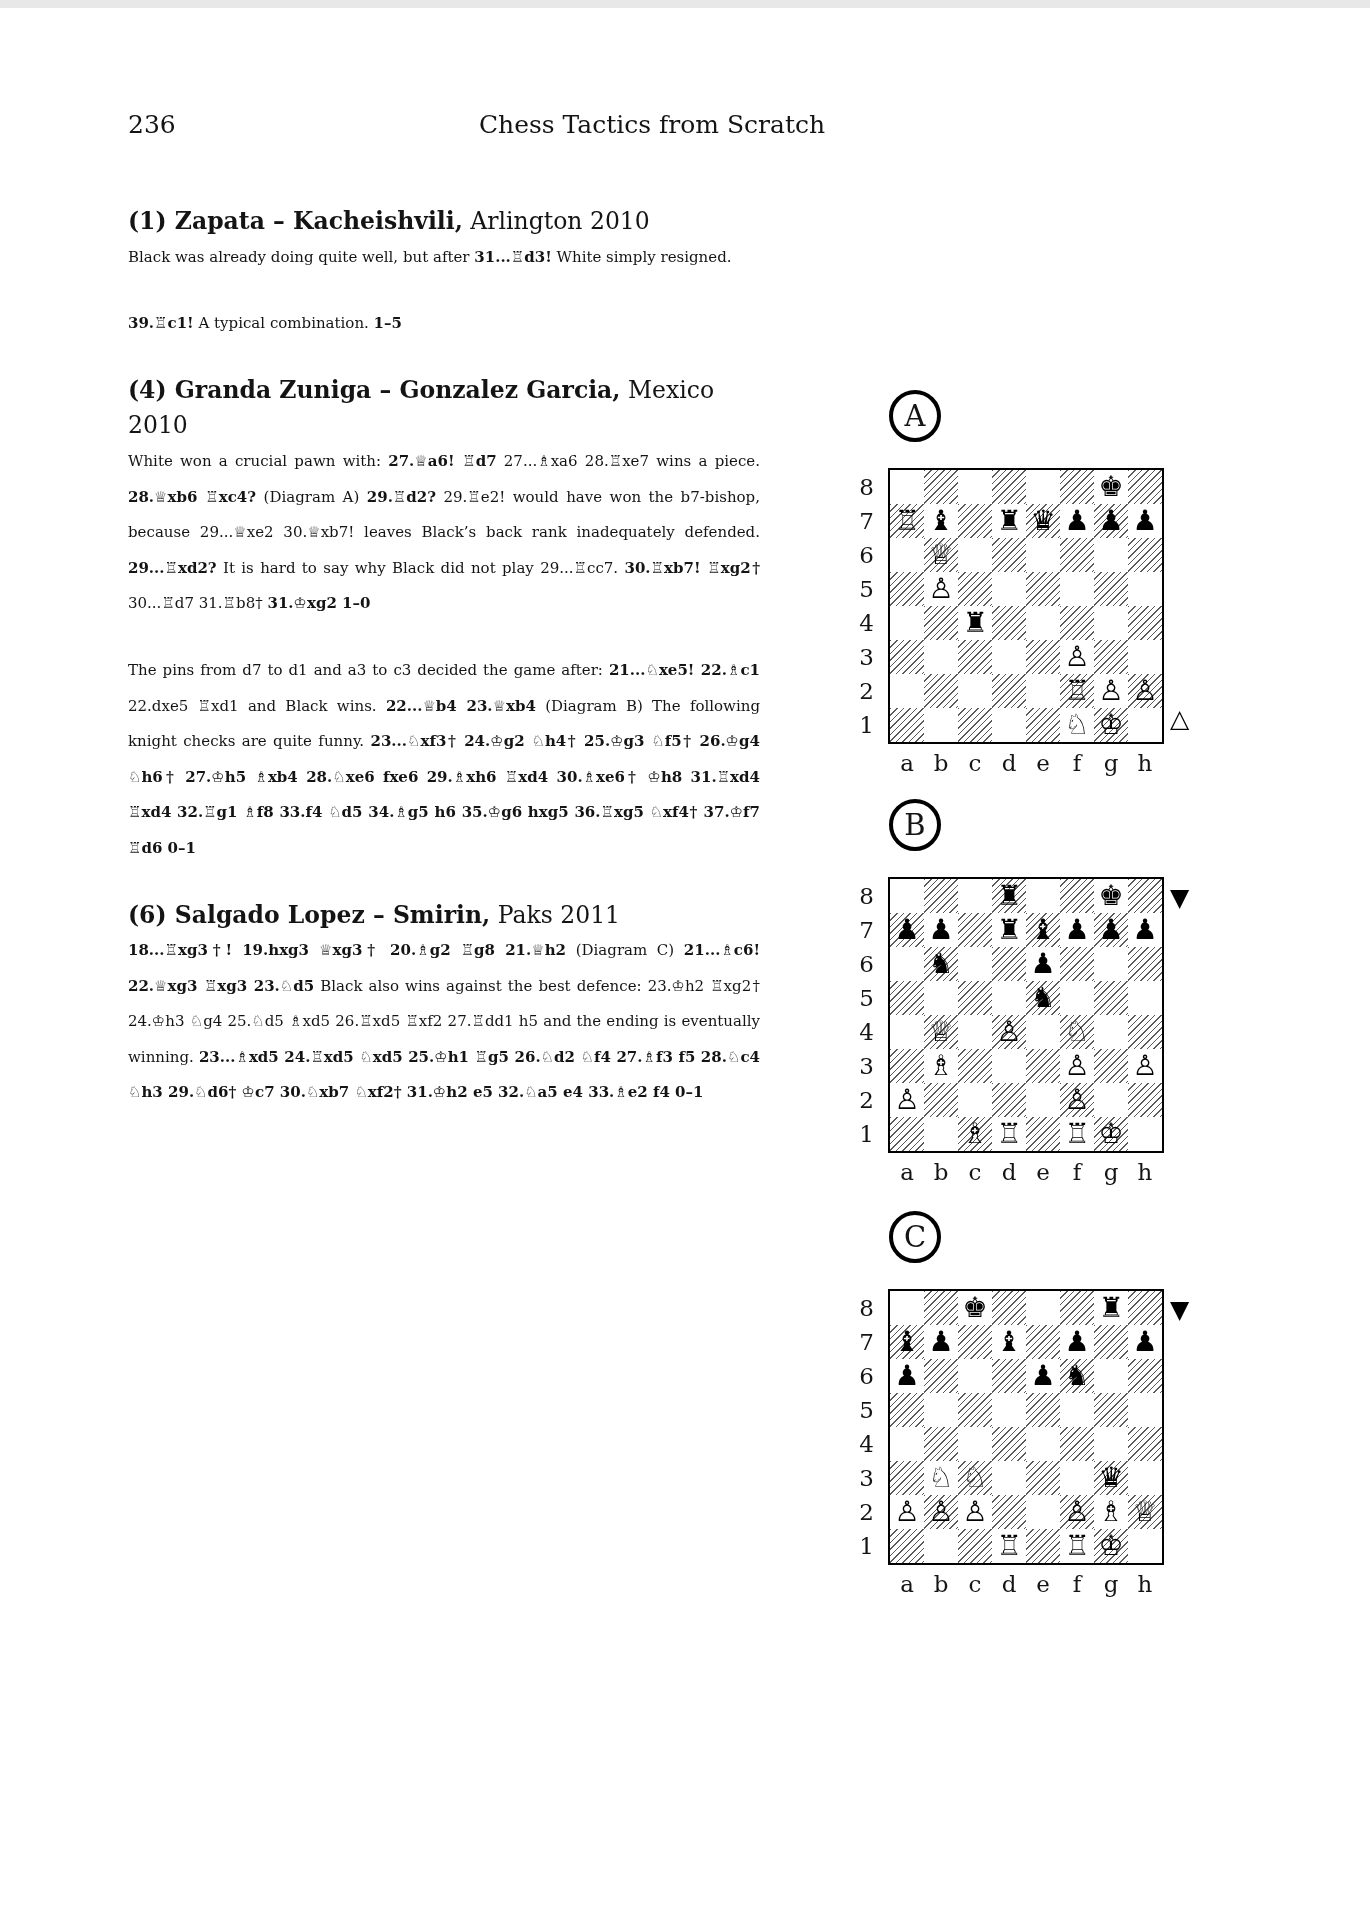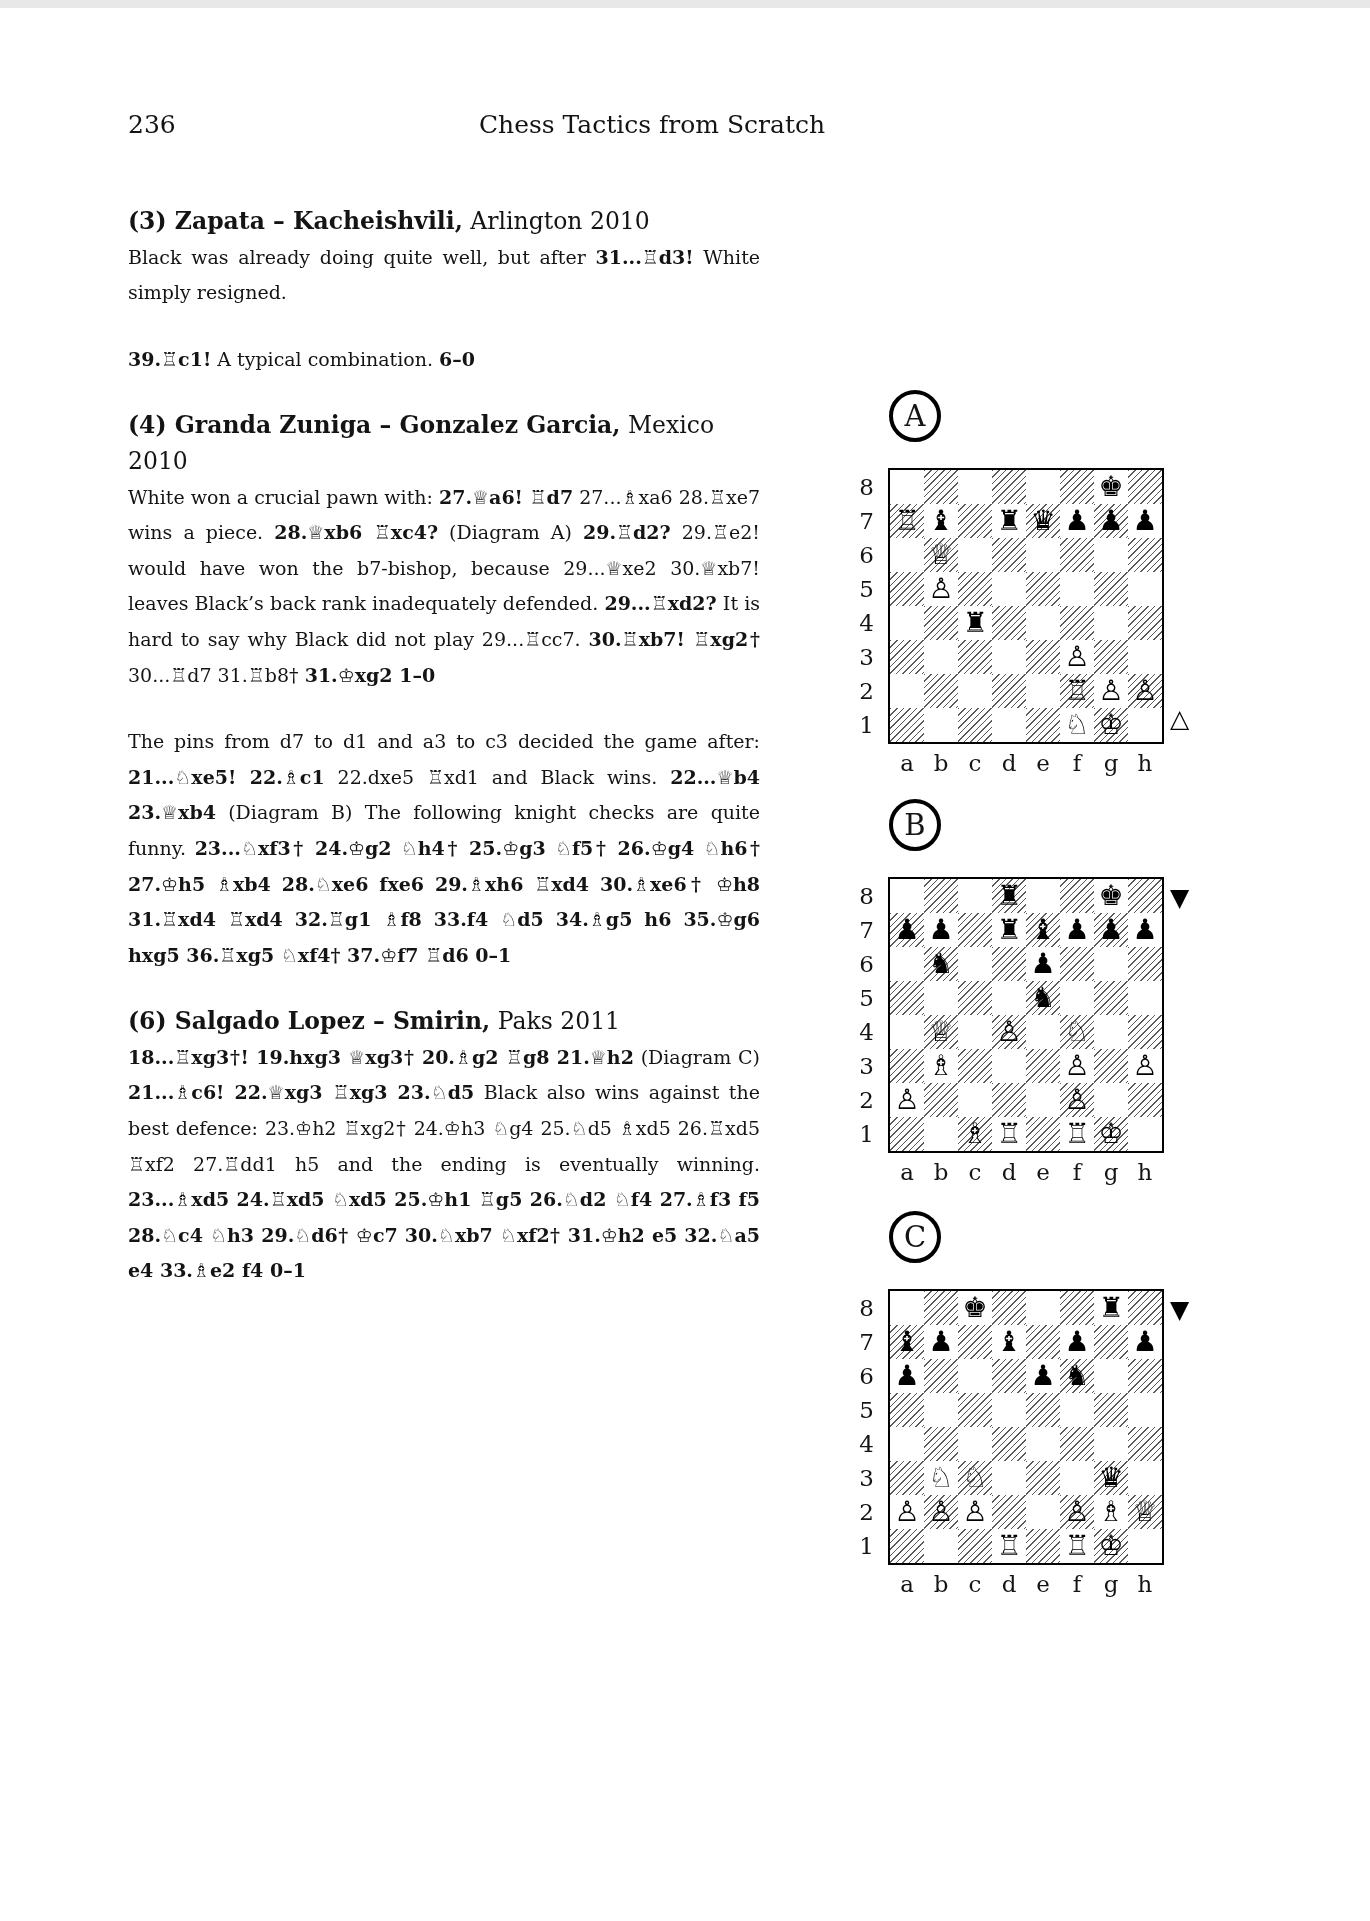--- a/index.html
+++ b/index.html
@@ -7,21 +7,21 @@
     position:relative;width:1370px;height:1921px;margin:8px auto;background:#ffffff;
     font-family:"DejaVu Serif","DejaVu Sans",serif;color:#141414;overflow:hidden;
   }
   
   .page-number{position:absolute;left:128px;top:102px;font-size:25px;}
   .book-title{position:absolute;left:652px;top:102px;transform:translateX(-50%);font-size:25px;white-space:nowrap;}
   
   .text-col{position:absolute;left:128px;top:196px;width:632px;}
   .solution{margin:0 0 31px 0;}
   .sol-head{font-size:23.5px;line-height:35.6px;}
-  .sol-body{font-size:19px;line-height:35.6px;text-align:justify;}
+  .sol-body{font-size:15px;line-height:35.6px;text-align:justify;}
   .bold{font-weight:bold;}
   
   .diagram{position:absolute;left:848px;width:370px;height:404px;}
   .dg-A{top:382px;} .dg-B{top:791px;} .dg-C{top:1203px;}
   .circle{
     position:absolute;left:41px;top:0;width:44px;height:44px;border:4.5px solid #000;
     border-radius:50%;display:flex;align-items:center;justify-content:center;
     font-size:29px;background:#fff;
   }
   .ranks{position:absolute;left:0;top:80px;width:38px;display:flex;flex-direction:column;}
@@ -42,25 +42,25 @@
 </style>
 </head>
 <body>
 
 <div class="page">
   <span class="page-number">236</span>
   <span class="book-title">Chess Tactics from Scratch</span>
 
   <main class="text-col" id="solutions">
       <section class="solution">
-        <div class="sol-head"><span class="bold">(3) Zapata – Kacheishvili,</span><span> Arlington 2010</span></div>
+        <div class="sol-head"><span class="bold">(1) Zapata – Kacheishvili,</span><span> Arlington 2010</span></div>
         <div class="sol-body"><span>Black was already doing quite well, but after </span><span class="bold">31...♖d3!</span><span> White simply resigned.</span></div>
       </section>
       <section class="solution">
-        <div class="sol-body"><span class="bold">39.♖c1!</span><span> A typical combination. </span><span class="bold">6–0</span></div>
+        <div class="sol-body"><span class="bold">39.♖c1!</span><span> A typical combination. </span><span class="bold">1–5</span></div>
       </section>
       <section class="solution">
         <div class="sol-head"><span class="bold">(4) Granda Zuniga – Gonzalez Garcia,</span><span> Mexico 2010</span></div>
         <div class="sol-body"><span>White won a crucial pawn with: </span><span class="bold">27.♕a6! ♖d7</span><span> 27...♗xa6 28.♖xe7 wins a piece. </span><span class="bold">28.♕xb6 ♖xc4?</span><span> (Diagram A) </span><span class="bold">29.♖d2?</span><span> 29.♖e2! would have won the b7-bishop, because 29...♕xe2 30.♕xb7! leaves Black’s back rank inadequately defended. </span><span class="bold">29...♖xd2?</span><span> It is hard to say why Black did not play 29...♖cc7. </span><span class="bold">30.♖xb7! ♖xg2†</span><span> 30...♖d7 31.♖b8† </span><span class="bold">31.♔xg2 1–0</span></div>
       </section>
       <section class="solution">
         <div class="sol-body"><span>The pins from d7 to d1 and a3 to c3 decided the game after: </span><span class="bold">21...♘xe5! 22.♗c1</span><span> 22.dxe5 ♖xd1 and Black wins. </span><span class="bold">22...♕b4 23.♕xb4</span><span> (Diagram B) The following knight checks are quite funny. </span><span class="bold">23...♘xf3† 24.♔g2 ♘h4† 25.♔g3 ♘f5† 26.♔g4 ♘h6† 27.♔h5 ♗xb4 28.♘xe6 fxe6 29.♗xh6 ♖xd4 30.♗xe6† ♔h8 31.♖xd4 ♖xd4 32.♖g1 ♗f8 33.f4 ♘d5 34.♗g5 h6 35.♔g6 hxg5 36.♖xg5 ♘xf4† 37.♔f7 ♖d6 0–1</span></div>
       </section>
       <section class="solution">
         <div class="sol-head"><span class="bold">(6) Salgado Lopez – Smirin,</span><span> Paks 2011</span></div>

